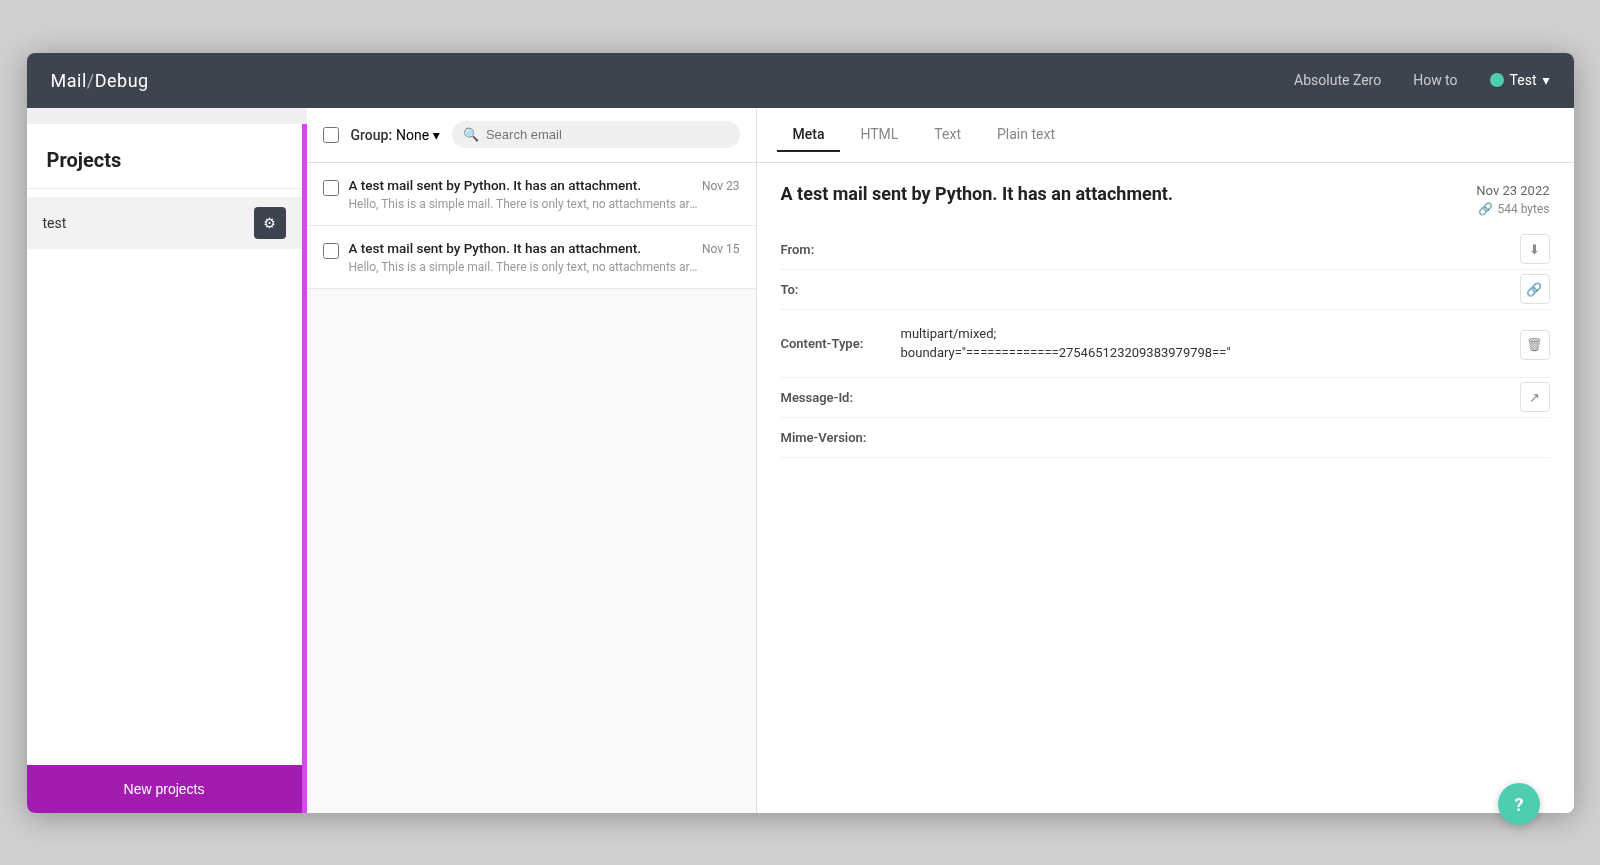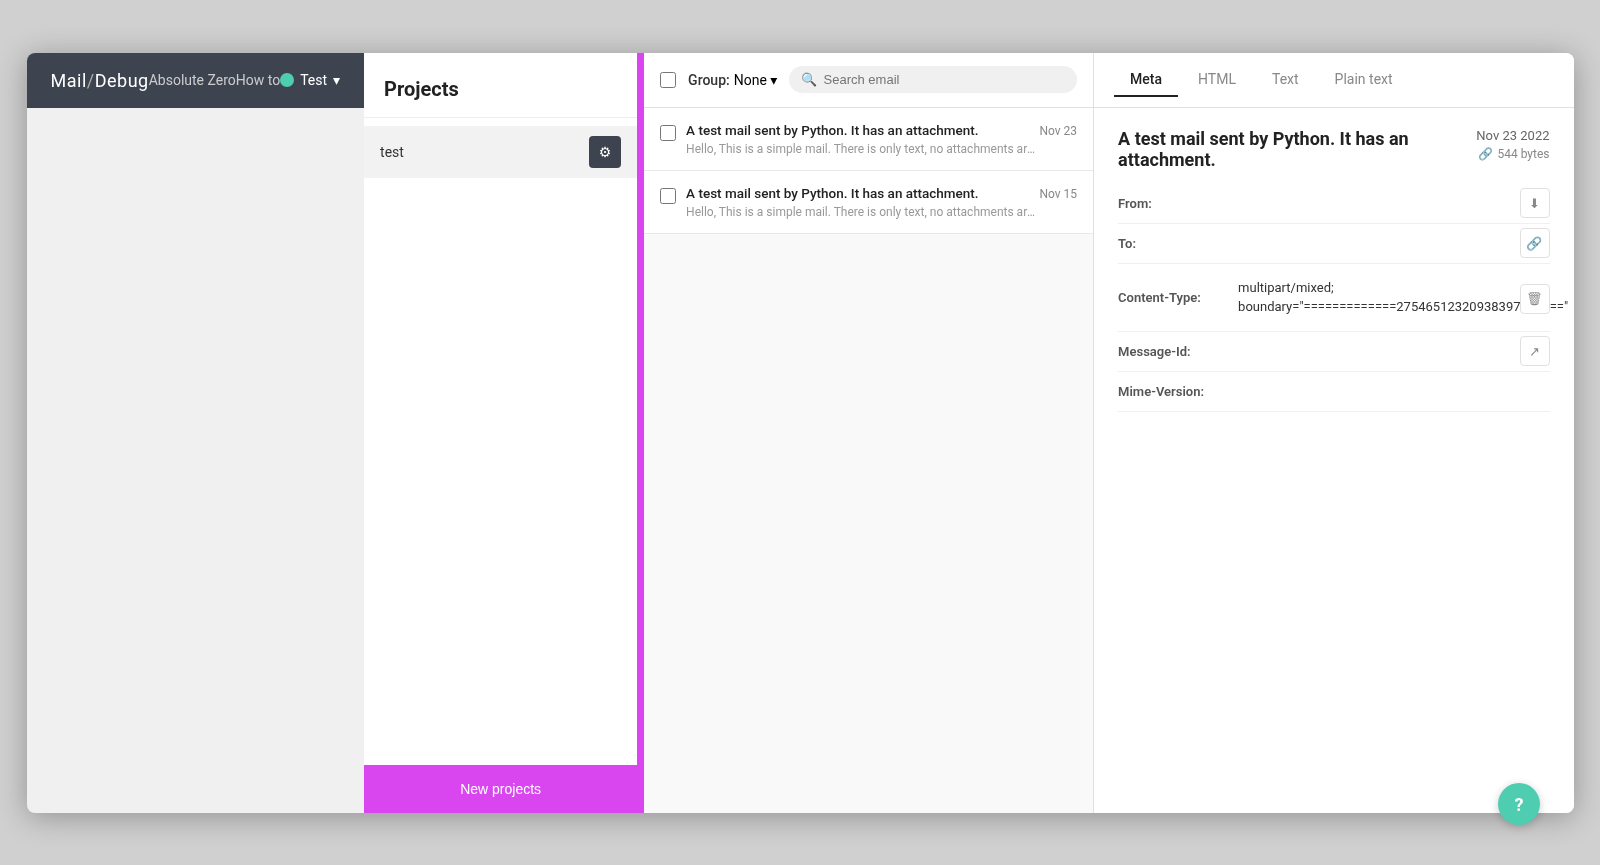--- a/index.html
+++ b/index.html
@@ -6,21 +6,21 @@
     body { background: #d0d0d0; font-family: -apple-system, BlinkMacSystemFont, 'Segoe UI', Roboto, sans-serif; display: flex; justify-content: center; align-items: center; min-height: 100vh; }
 
     .window-frame {
       width: 1547px;
       height: 760px;
       background: #f0f0f0;
       border-radius: 8px;
       overflow: hidden;
       box-shadow: 0 4px 30px rgba(0,0,0,0.3);
       display: flex;
-      flex-direction: row;
+      flex-direction: column;
     }
 
     
     .navbar {
       background: #3d4450;
       height: 55px;
       display: flex;
       align-items: center;
       padding: 0 24px;
       flex-shrink: 0;
@@ -29,20 +29,21 @@
       color: #fff;
       font-size: 18px;
       font-weight: 400;
       letter-spacing: 0.5px;
       flex: 1;
     }
     .navbar-brand span.slash { color: #aaa; }
     .navbar-links {
       display: flex;
       align-items: flex-end;
+      gap: 32px;
     }
     .navbar-link {
       color: #ccc;
       font-size: 14px;
       cursor: pointer;
       text-decoration: none;
     }
     .navbar-user {
       display: flex;
       align-items: center;
@@ -62,24 +63,25 @@
     .main-layout {
       display: flex;
       flex: 1;
       overflow: hidden;
     }
 
     
     .sidebar {
       width: 280px;
       background: #fff;
-      border-right: 7px solid #d946ef;
+      border-right: 5px solid #d946ef;
       display: flex;
       flex-direction: column;
       flex-shrink: 0;
+      margin-top: 16px;
     }
     .sidebar-header {
       padding: 24px 20px 16px;
       font-size: 20px;
       font-weight: 700;
       color: #222;
       border-bottom: 1px solid #eee;
     }
     .sidebar-items {
       flex: 1;
@@ -107,21 +109,21 @@
       justify-content: center;
       color: #fff;
       font-size: 14px;
       cursor: pointer;
     }
     .sidebar-footer {
       padding: 0;
     }
     .new-projects-btn {
       width: 100%;
-      background: #d946ef;
+      background: #a21caf;
       color: #fff;
       border: none;
       padding: 16px;
       font-size: 14px;
       cursor: pointer;
       text-align: center;
     }
 
     
     .email-list-panel {

